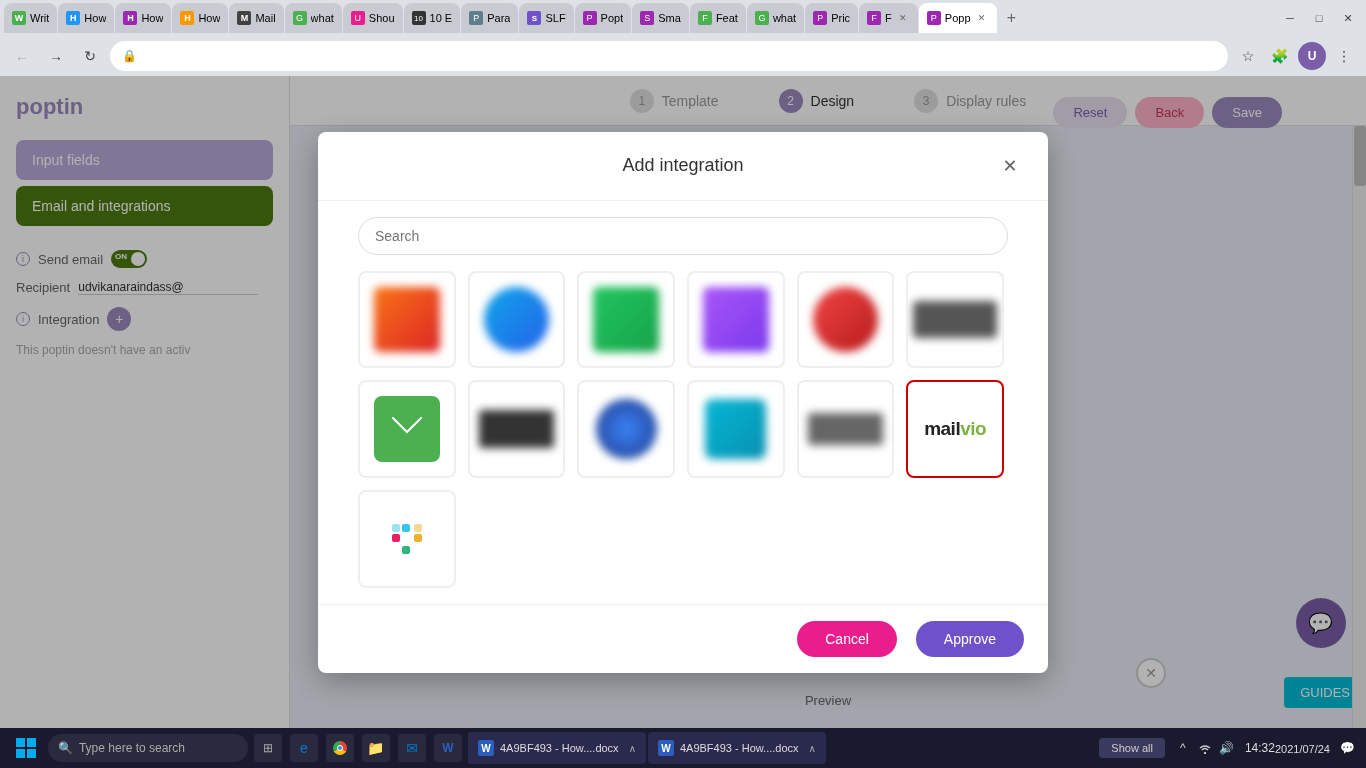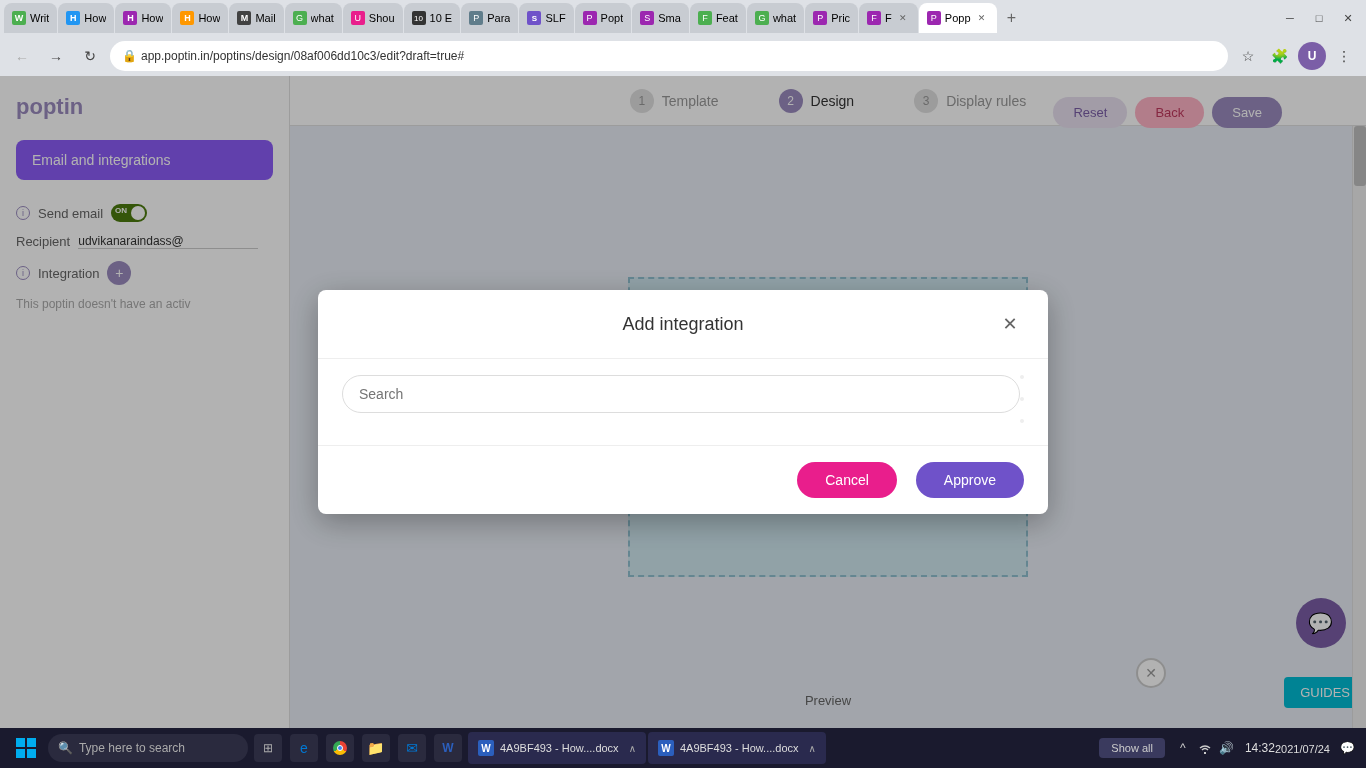--- a/index.html
+++ b/index.html
@@ -64,21 +64,21 @@
     .chat-btn { position: absolute; bottom: 80px; right: 20px; width: 50px; height: 50px; background: #7b5ea7; border-radius: 50%; display: flex; align-items: center; justify-content: center; color: white; font-size: 20px; cursor: pointer; }
     .scrollbar { position: absolute; right: 0; top: 50px; bottom: 0; width: 14px; background: #f0f0f0; border-left: 1px solid #e0e0e0; }
     .scrollbar-thumb { position: absolute; top: 0; width: 12px; height: 60px; background: #c0c0c0; border-radius: 3px; left: 1px; }
 
     
     .modal-overlay { position: fixed; top: 76px; left: 0; right: 0; bottom: 40px; background: rgba(0,0,0,0.3); z-index: 100; display: flex; align-items: center; justify-content: center; }
     .modal { background: white; border-radius: 8px; width: 730px; max-height: 550px; display: flex; flex-direction: column; box-shadow: 0 8px 30px rgba(0,0,0,0.3); }
     .modal-header { padding: 20px 24px; border-bottom: 1px solid #eee; display: flex; align-items: center; justify-content: space-between; }
     .modal-title { font-size: 18px; font-weight: 500; color: #333; text-align: center; flex: 1; }
     .modal-close { width: 28px; height: 28px; border-radius: 50%; display: flex; align-items: center; justify-content: center; font-size: 18px; color: #666; cursor: pointer; border: none; background: transparent; }
-    .modal-body { padding: 16px 24px; flex: 1; overflow: hidden; display: flex; }
+    .modal-body { padding: 16px 40px; flex: 1; overflow: hidden; display: flex; flex-direction: column; }
     .search-box { width: 100%; padding: 10px 16px; border: 1px solid #ddd; border-radius: 24px; font-size: 14px; color: #333; outline: none; margin-bottom: 16px; }
     .integrations-grid { display: grid; grid-template-columns: repeat(6, 1fr); gap: 12px; overflow-y: auto; flex: 1; padding-right: 4px; }
     .integration-card { border: 2px solid #eee; border-radius: 8px; aspect-ratio: 1; display: flex; align-items: center; justify-content: center; cursor: pointer; background: #fff; overflow: hidden; }
     .integration-card.selected { border-color: #cc0000; border-width: 2px; }
 
     .modal-footer { padding: 16px 24px; border-top: 1px solid #eee; display: flex; justify-content: flex-end; gap: 19px; }
     .btn-cancel { padding: 10px 28px; border-radius: 24px; background: #e91e8c; color: white; border: none; font-size: 14px; cursor: pointer; font-weight: 500; }
     .btn-approve { padding: 10px 28px; border-radius: 24px; background: #6f52c9; color: white; border: none; font-size: 14px; cursor: pointer; font-weight: 500; }
 
     
@@ -183,40 +183,42 @@
     <div class="win-btn">□</div>
     <div class="win-btn close">✕</div>
   </div>
 
   <div class="address-bar">
     <button class="nav-btn disabled">←</button>
     <button class="nav-btn">→</button>
     <button class="nav-btn">↻</button>
     <div class="url-bar">
       <span style="color:#4CAF50; margin-right:4px;">🔒</span>
-      <span class="url-text">app.poptin.in/poptins/design/08af006dd10c3/edit?draft=true#</span>
     </div>
     <div class="browser-actions">
       <div class="browser-action-btn">☆</div>
       <div class="browser-action-btn">🧩</div>
       <div class="profile-btn">U</div>
       <div class="browser-action-btn">⋮</div>
     </div>
   </div>
 </div>
 
 <div class="main-area">
 
   <div class="sidebar">
     <div class="poptin-logo">
       <span style="color:#9b8cbf; font-size:22px; font-weight:bold;">poptin</span>
     </div>
 
     <div class="sidebar-section">
-      <div class="sidebar-item" style="background:#8b5cf6;">
+      <div class="sidebar-item">
+        <span>Input fields</span>
+      </div>
+      <div class="sidebar-item" style="background:#4d7c0f;">
         <span>Email and integrations</span>
       </div>
     </div>
 
     <div class="sidebar-sub">
       <div class="sub-item">
         <span style="width:14px; height:14px; border-radius:50%; border:1px solid #9b8cbf; display:inline-flex; align-items:center; justify-content:center; font-size:9px; color:#9b8cbf;">i</span>
         <span>Send email</span>
         <div class="toggle-on">
           <span style="position:absolute; left:4px; top:2px; font-size:8px; color:white; font-weight:bold;">ON</span>

